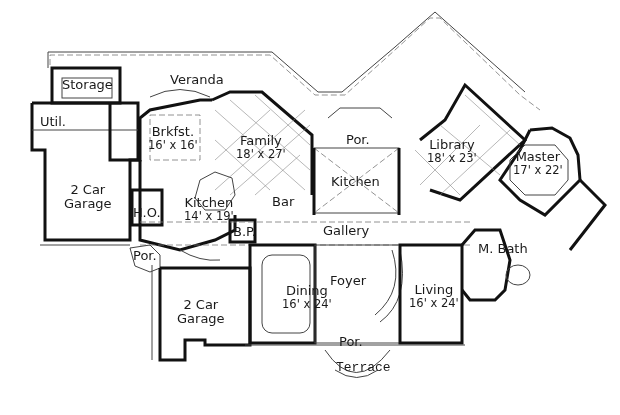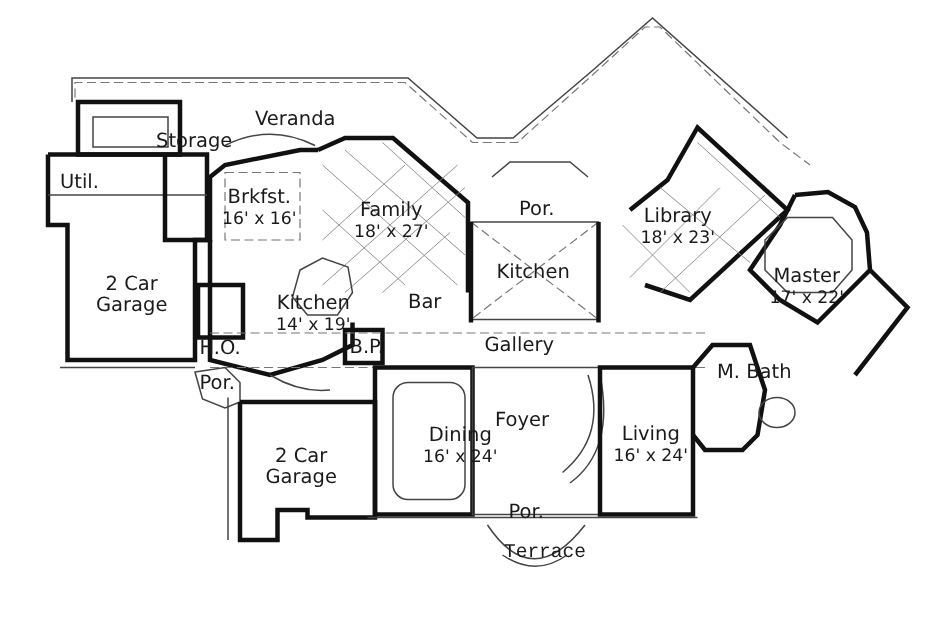--- a/index.html
+++ b/index.html
@@ -92,21 +92,21 @@
   <rect class="wall" x="400" y="245" width="62" height="98"></rect>
 
   <polyline class="wall" points="462,245 475,230 500,230 510,260 505,290 495,300 470,300 462,290"></polyline>
   <ellipse class="thin" cx="518" cy="275" rx="12" ry="10"></ellipse>
 
   <path class="thin" d="M325,350 Q355,395 390,350"></path>
   <path class="thin" d="M335,370 Q357,385 378,370"></path>
   <line class="thin" x1="245" y1="345" x2="465" y2="345"></line>
 </svg>
 
-<div class="lbl" style="left:62px;top:88px;padding-left:42px;">
+<div class="lbl" style="left:62px;top:78px;">
   <span class="name">Storage</span>
 </div>
 <div class="lbl" style="left:170px;top:73px;">
   <span class="name">Veranda</span>
 </div>
 <div class="lbl" style="left:40px;top:115px;">
   <span class="name">Util.</span>
 </div>
 <div class="lbl" style="left:148px;top:125px;">
   <span class="name">Brkfst.</span>
@@ -116,36 +116,36 @@
   <span class="name">Family</span>
   <span class="dim">18' x 27'</span>
 </div>
 <div class="lbl" style="left:346px;top:133px;">
   <span class="name">Por.</span>
 </div>
 <div class="lbl" style="left:427px;top:138px;">
   <span class="name">Library</span>
   <span class="dim">18' x 23'</span>
 </div>
-<div class="lbl" style="left:513px;top:178px;">
+<div class="lbl" style="left:513px;top:150px;">
   <span class="name">Master</span>
   <span class="dim">17' x 22'</span>
 </div>
 <div class="lbl" style="left:64px;top:183px;">
   <span class="name">2 Car</span>
   <span class="name">Garage</span>
 </div>
 <div class="lbl" style="left:331px;top:175px;">
   <span class="name">Kitchen</span>
 </div>
 <div class="lbl" style="left:184px;top:196px;">
   <span class="name">Kitchen</span>
   <span class="dim">14' x 19'</span>
 </div>
-<div class="lbl" style="left:133px;top:206px;margin-top:20px;">
+<div class="lbl" style="left:133px;top:206px;">
   <span class="name">H.O.</span>
 </div>
 <div class="lbl" style="left:272px;top:195px;">
   <span class="name">Bar</span>
 </div>
 <div class="lbl" style="left:233px;top:225px;">
   <span class="name">B.P.</span>
 </div>
 <div class="lbl" style="left:323px;top:224px;">
   <span class="name">Gallery</span>

